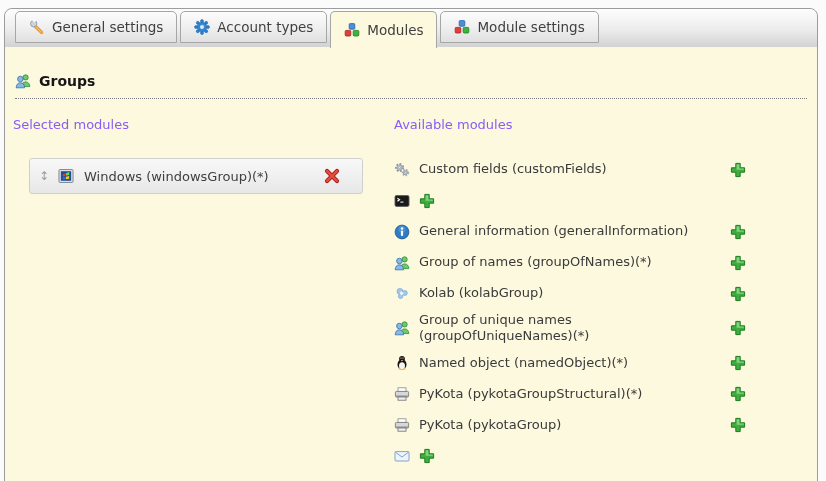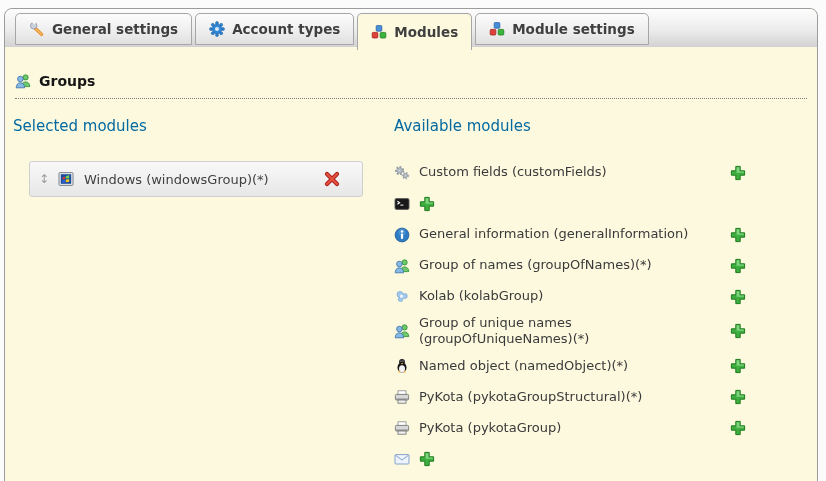--- a/index.html
+++ b/index.html
@@ -10,23 +10,23 @@
     font-size:13px;color:#3c3c3c;
     -webkit-font-smoothing:antialiased;
   }
   .window{
     position:absolute;left:4px;top:8px;width:814px;height:520px;
     border:1px solid #9c9c9c;border-radius:8px 8px 0 0;
     background:#fcf9df;box-sizing:border-box;overflow:hidden;
   }
   
   .tabbar{
-    height:38px;display:flex;align-items:flex-end;
+    height:38px;display:flex;align-items:center;
     background:linear-gradient(#fdfdfd 0%,#ececec 55%,#d2d2d2 100%);
-    border-radius:7px 7px 0 0;padding-left:10px;position:relative;font-weight:bold;
+    border-radius:7px 7px 0 0;padding-left:10px;position:relative;
   }
   .tab{
     display:flex;align-items:center;gap:7px;height:32px;padding:0 13px;
     background:linear-gradient(#fcfcfc 0%,#ededed 60%,#e0e0e0 100%);
     border:1px solid #a6a6a6;border-radius:5px 5px 0 0;
     margin-right:3px;margin-bottom:2px;
     font-size:13.5px;color:#3f3f3f;cursor:pointer;white-space:nowrap;
     box-sizing:border-box;
   }
   .tab.active{
@@ -38,21 +38,21 @@
   .content{padding:0 8px;}
   .section-head{
     display:flex;align-items:center;gap:8px;
     margin:26px 2px 0 2px;padding-bottom:9px;
     border-bottom:1px dotted #7e7e7e;
     font-size:14px;font-weight:bold;color:#161616;
   }
   .columns{display:flex;margin-top:18px;}
   .col-left{width:352px;flex:0 0 352px;}
   .col-right{flex:1;padding-left:29px;}
-  .col-label{font-size:15px;color:#0369a1;}
+  .col-label{font-size:13px;color:#8b5cf6;}
   
   .sel-box{
     margin:26px 0 0 16px;width:334px;height:36px;box-sizing:border-box;
     border:1px solid #cfcfcf;border-radius:3px;
     background:linear-gradient(#f8f8f8 0%,#efefef 55%,#e7e7e7 100%);
     display:flex;align-items:center;padding:0 12px 0 8px;cursor:move;
   }
   .drag-handle{color:#9a9a9a;font-size:12px;width:12px;text-align:center;cursor:ns-resize;}
   .sel-box .ic{margin-left:8px;}
   .sel-label{margin-left:10px;color:#3f3f3f;flex:1;}

